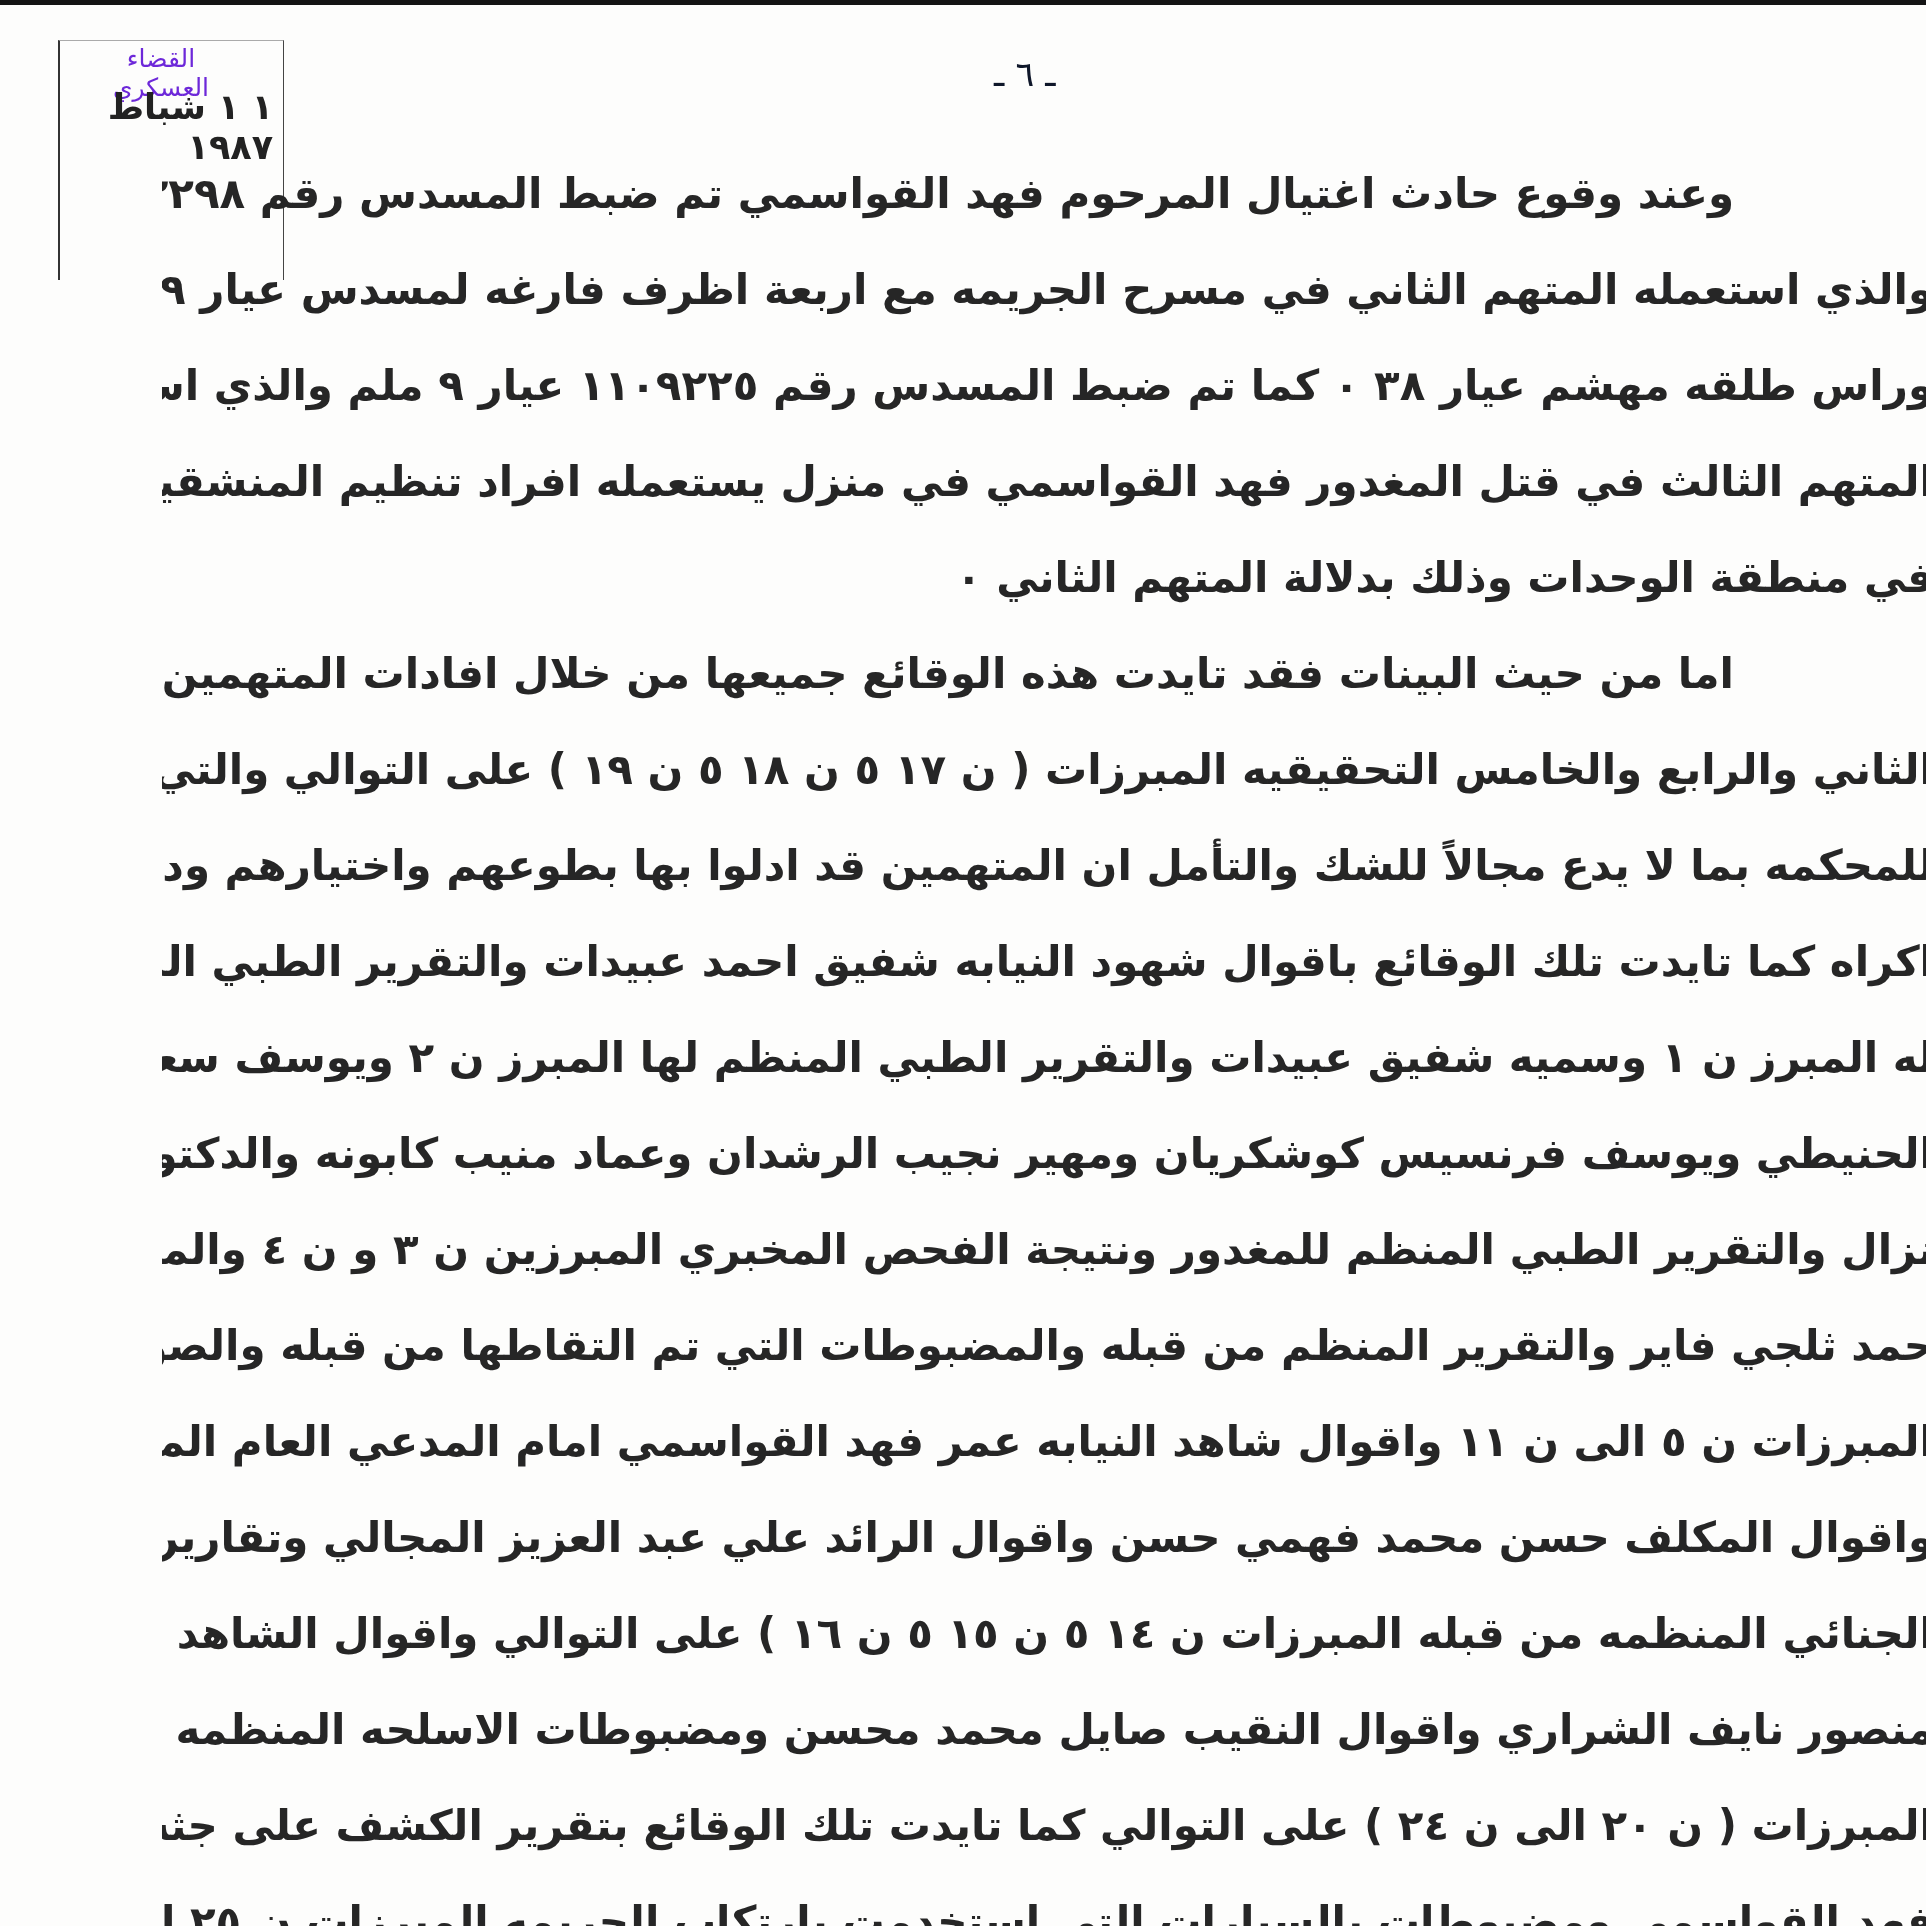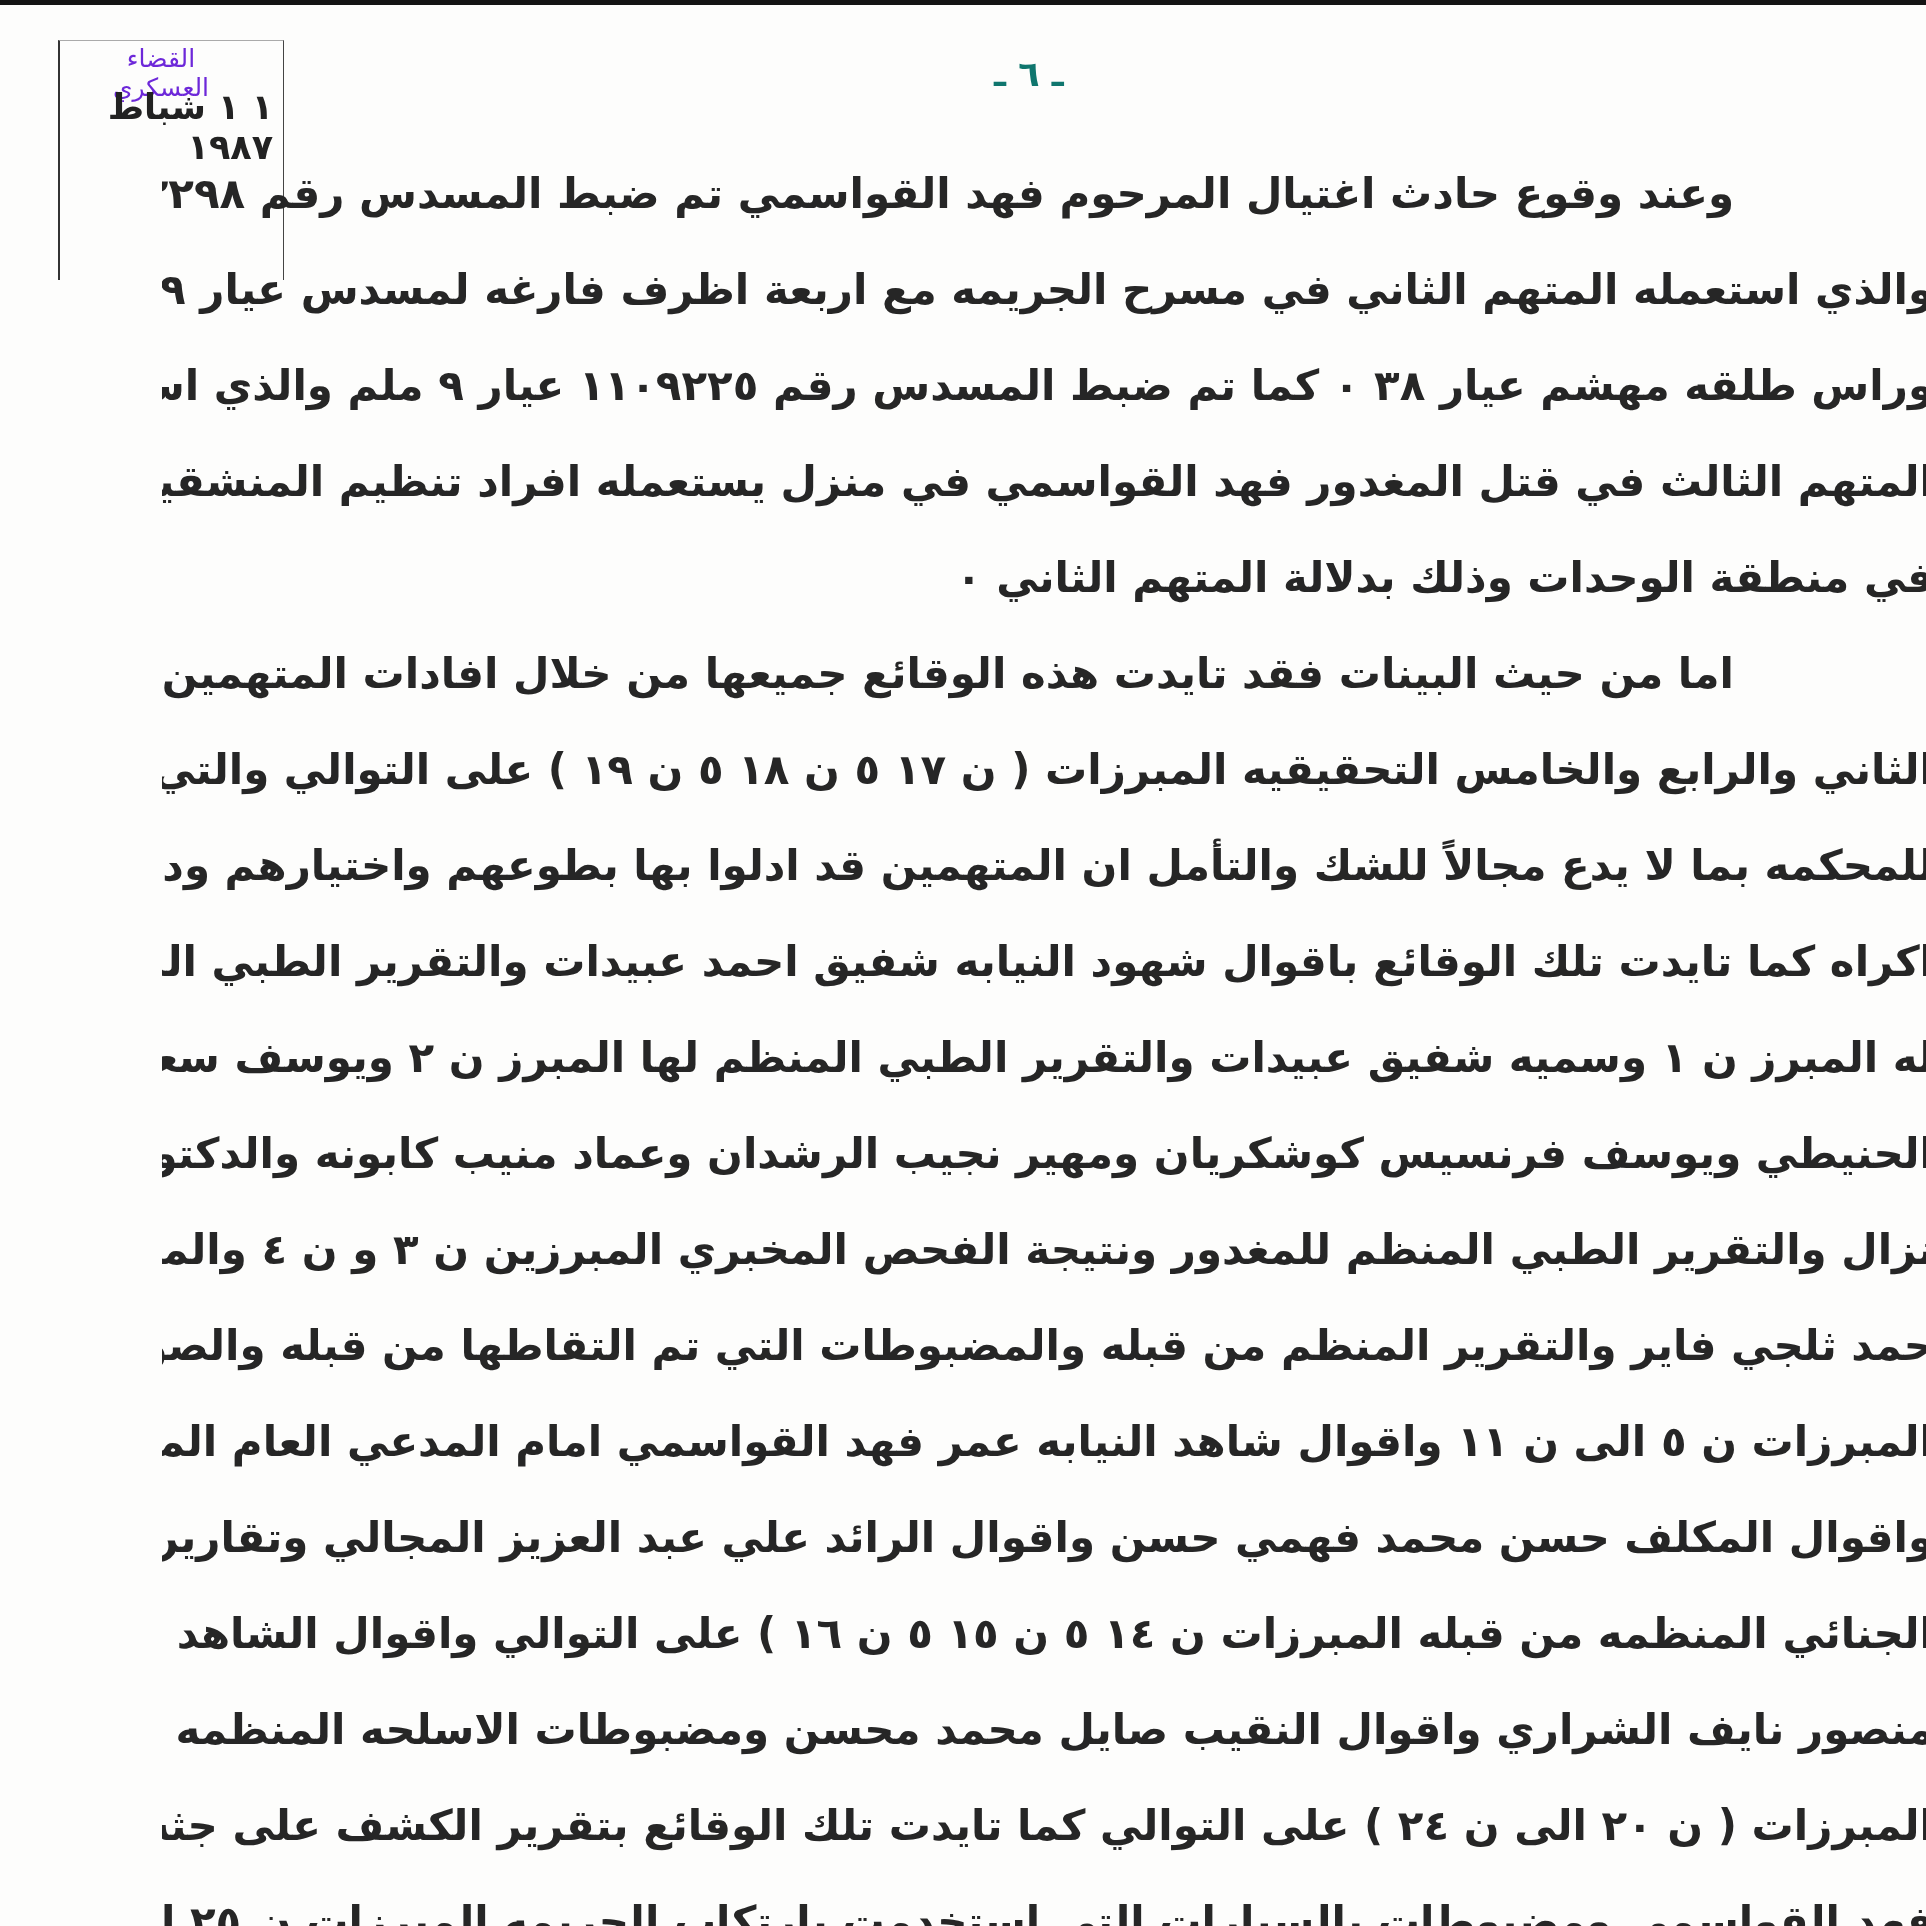--- a/index.html
+++ b/index.html
@@ -15,21 +15,21 @@
   }
   .stamp-title {
     position:absolute; left:84px; top:44px; width:154px; text-align:center;
     font-size:25px; color:#6d28d9; direction:rtl;
   }
   .stamp-date {
     position:absolute; left:96px; top:87px; width:177px; text-align:right;
     font-size:35px; color:#222; direction:rtl; font-weight:bold;
   }
   .page-number {
-    position:absolute; left:994px; top:54px; font-size:35px; font-weight:bold; color:#0f766e;
+    position:absolute; left:994px; top:54px; font-size:35px; font-weight:normal; color:#0f172a;
   }
   .body-text {
     position:absolute; left:162px; top:146px; width:1772px;
     direction:rtl; text-align:justify;
   }
   .line {
     height:96px; line-height:96px; font-size:42px; font-weight:bold; color:#262626;
     white-space:nowrap; overflow:hidden; text-align:right;
     letter-spacing:-0.4px;
   }

